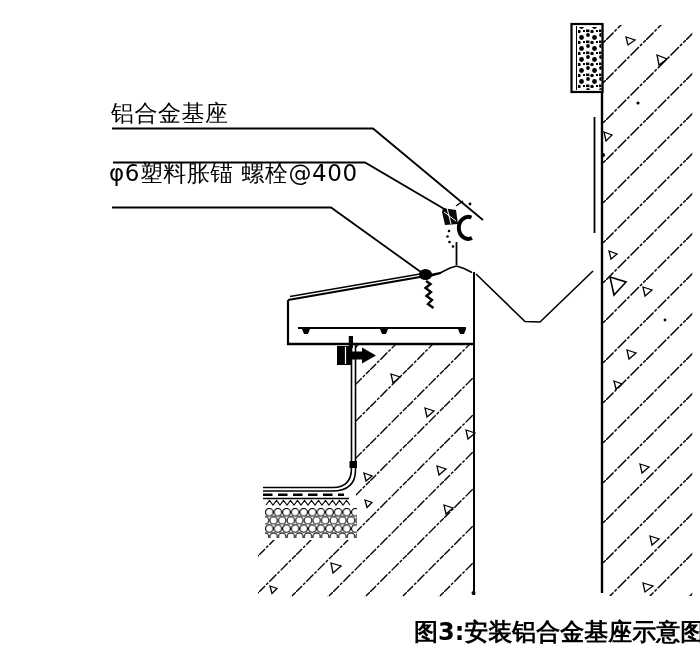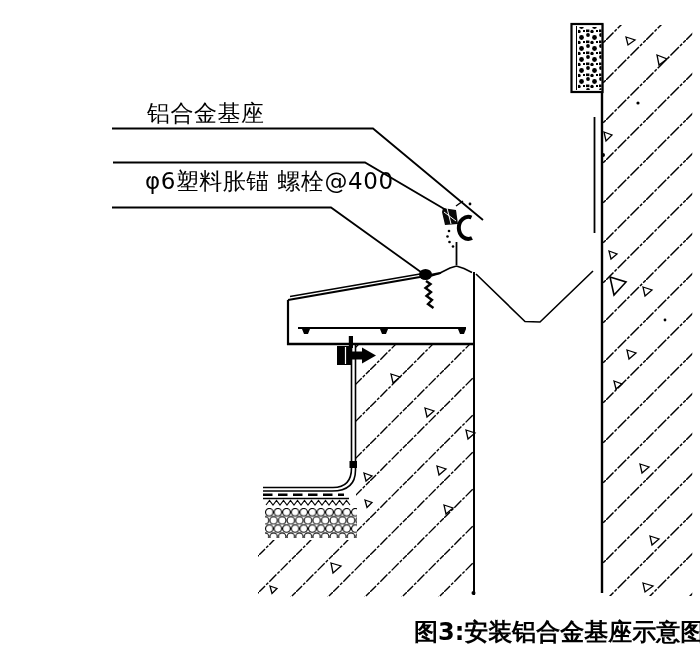--- a/index.html
+++ b/index.html
@@ -3,21 +3,21 @@
 <meta charset="utf-8">
 <style>
   html,body{margin:0;padding:0;background:#fff;}
   #stage{
     position:relative;width:700px;height:660px;background:#ffffff;overflow:hidden;
     font-family:"DejaVu Sans","Liberation Sans",sans-serif;color:#000;
   }
   #drawing{position:absolute;left:0;top:0;}
   .callout{
     position:absolute;font-size:23px;line-height:26px;font-weight:500;
-    white-space:nowrap;color:#000;letter-spacing:0.5px;margin-left:36px;
+    white-space:nowrap;color:#000;letter-spacing:0.5px;
   }
   .caption{
     position:absolute;font-size:24px;line-height:28px;font-weight:600;
     white-space:nowrap;color:#000;letter-spacing:0px;
   }
 </style>
 </head>
 <body>
 
 <div id="stage">
@@ -160,17 +160,17 @@
     <g fill="none" stroke="#000" stroke-width="1.8">
       <path d="M112,128.5 H373 L483,220"></path>
       <path d="M113,162.5 H365 L446,210"></path>
       <path d="M112,207.5 H331 L425,275"></path>
     </g>
   </svg>
 
   <div class="callout" style="left:111px;top:100px;">铝合金基座</div>
 
 
-  <div class="callout" style="left:109px;top:168px;">φ6塑料胀锚 螺栓@400</div>
+  <div class="callout" style="left:109px;top:160px;">φ6塑料胀锚 螺栓@400</div>
 
   <div class="caption" style="left:414px;top:618px;">图3:安装铝合金基座示意图</div>
 
 </div>
 
 </body></html>

